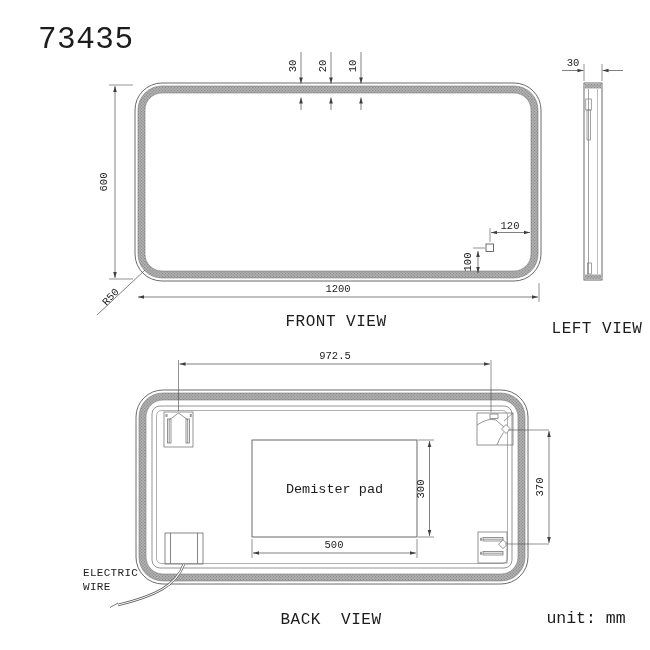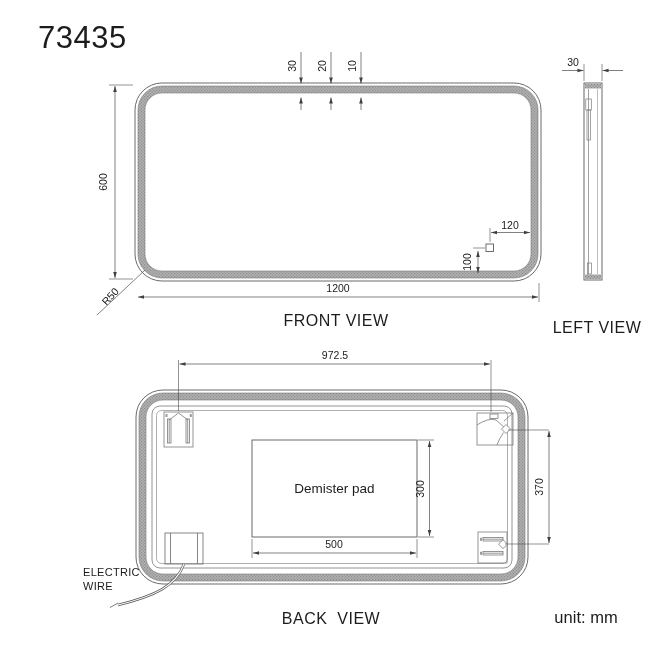--- a/index.html
+++ b/index.html
@@ -1,20 +1,20 @@
 <!DOCTYPE html>
 <html><head>
 <meta charset="utf-8">
 <style>
   html,body{margin:0;padding:0;background:#ffffff;}
   .sheet{
     position:relative;
     width:650px;height:650px;
     background:#ffffff;
-    font-family:Liberation Sans, sans-serif;
+    font-family:Liberation Mono, monospace;
     overflow:hidden;
   }
   svg{display:block;}
   text{fill:#1c1c1c;}
   .objline{stroke:#5a5a5a;fill:none;}
   .thin{stroke:#7a7a7a;fill:none;}
   .dimline{stroke:#4a4a4a;stroke-width:0.7;fill:none;}
   .extline{stroke:#4a4a4a;stroke-width:0.6;fill:none;}
   .dimtext{font-size:10.5px;}
   .viewlabel{font-size:16px;letter-spacing:0.5px;}

